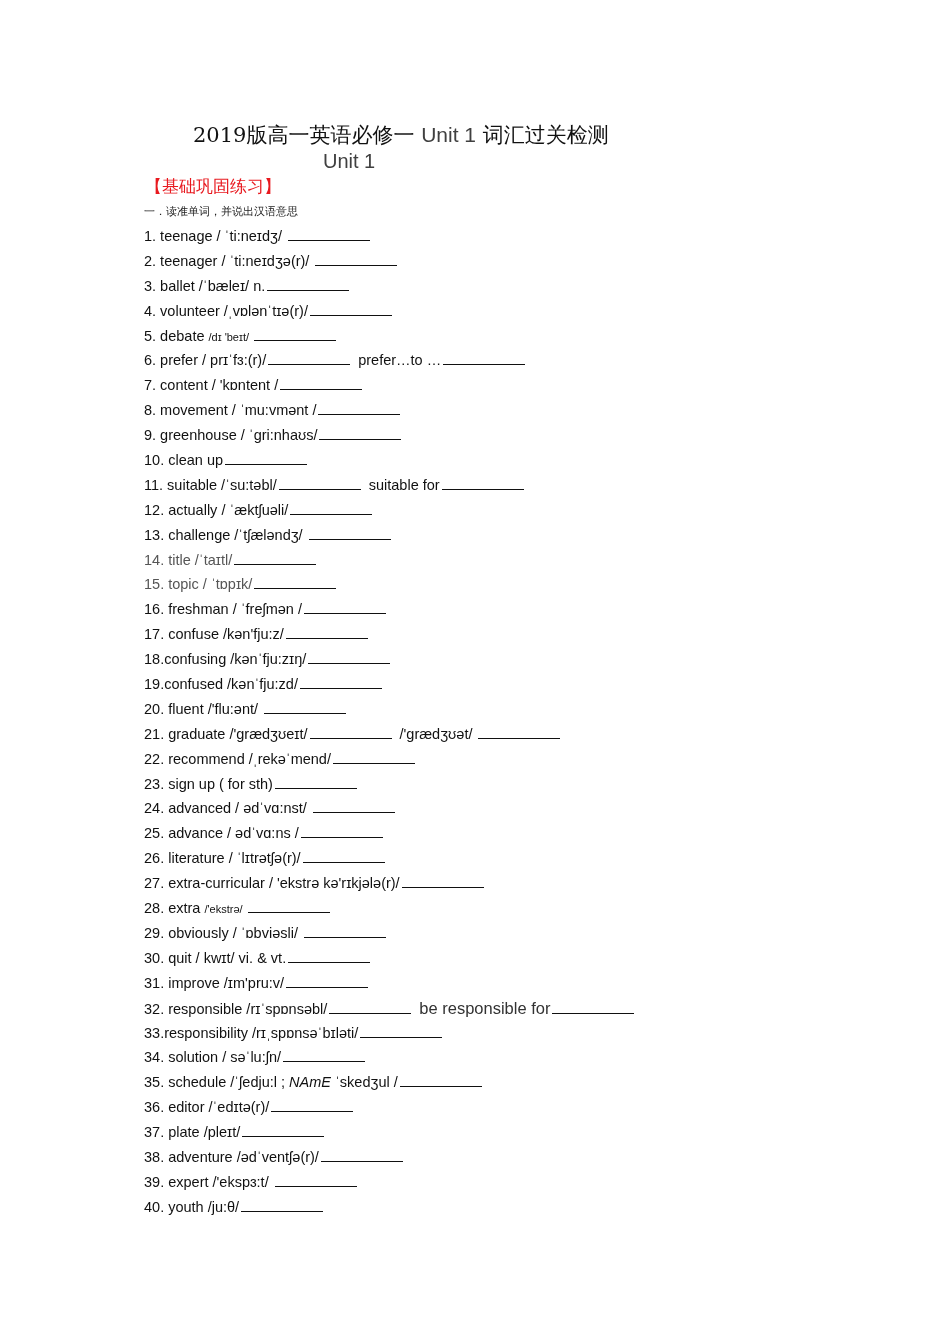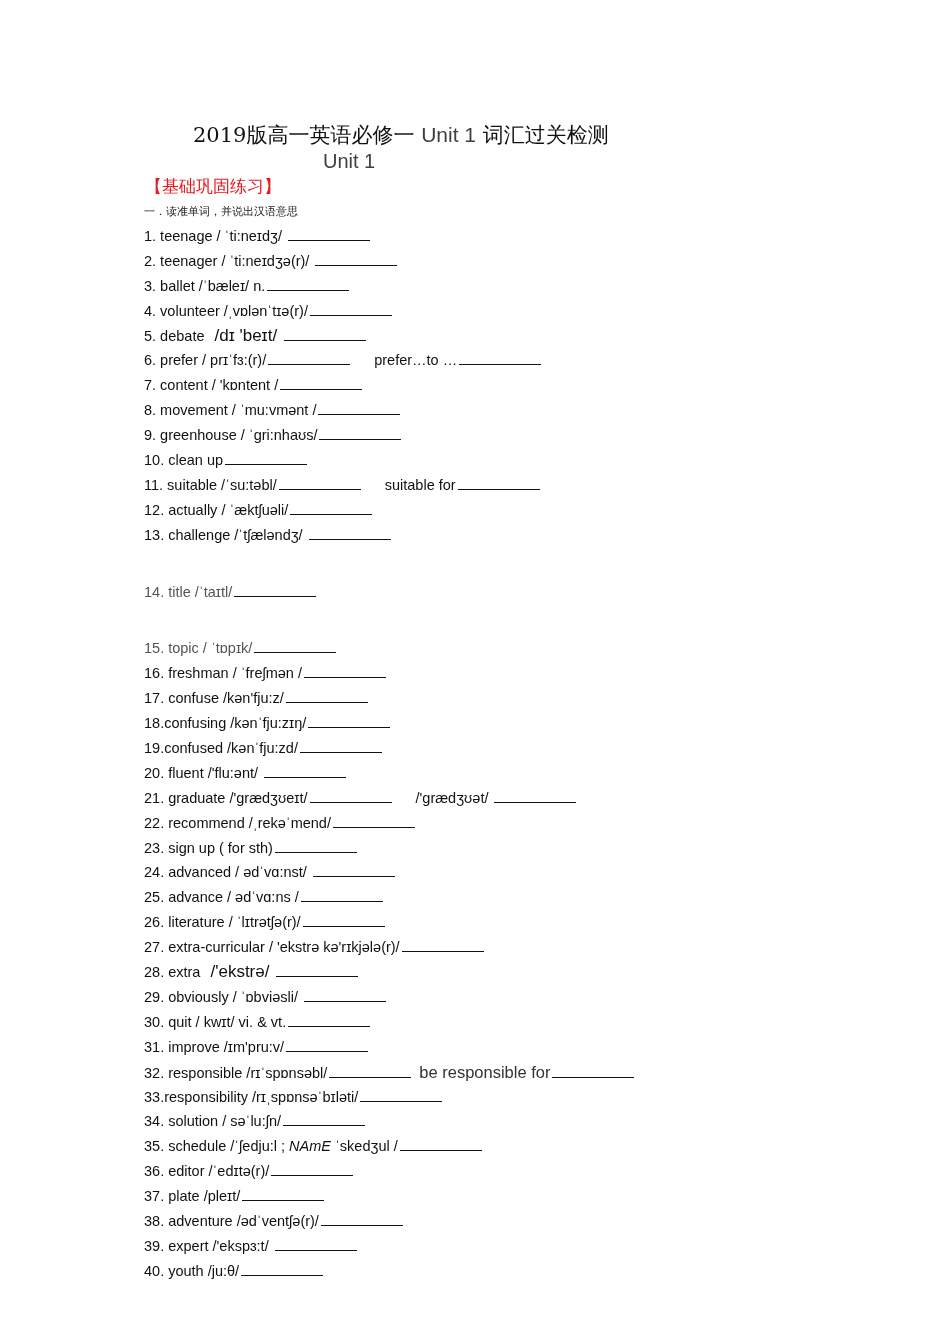--- a/index.html
+++ b/index.html
@@ -9,25 +9,25 @@
     .title { position: absolute; left: 193px; top: 121px; font-size: 21px; line-height: 28px;
       font-family: "DejaVu Serif", "Liberation Serif", serif; white-space: nowrap; color: #111; }
     .title .red, .subtitle { color: #404040; font-family: "Liberation Sans", "DejaVu Sans", sans-serif; }
     .subtitle { position: absolute; left: 323px; top: 148px; font-size: 20px; line-height: 26px; }
     .section { position: absolute; left: 145px; top: 175px; font-size: 17px; line-height: 22px;
       color: #e8191f; font-family: "DejaVu Serif", "Liberation Serif", serif; white-space: nowrap; text-align: right; }
     .instruction { position: absolute; left: 144px; top: 201px; font-size: 11px; line-height: 20px;
       font-family: Liberation Serif, serif; color: #222; white-space: nowrap; }
     .items { position: absolute; left: 144px; top: 224px; }
     .item { height: 24.9px; line-height: 24.9px; font-size: 14.5px; white-space: nowrap; color: #111; }
-    .item.grey { color: #555; margin-top: 32px; }
-    .item .big { font-size: 17px; margin-left: 6px; }
+    .item.grey { color: #555; }
+    .item .big { font-size: 11px; }
     .item .it { font-style: italic; text-align: right; }
     .blank { display: inline-block; width: 82px; border-bottom: 1px solid #111; height: 12px; vertical-align: baseline; margin-left: 2px; }
-    .extra { margin-left: 24px; }
+    .extra { margin-left: 8px; }
     .item .bigextra { font-size: 16.5px; color: #333; margin-left: 8px; }
   </style>
 </head>
 <body>
 
 <div class="page">
   <div class="title">
     <span>2019版高一英语必修一 </span><span class="red">Unit 1</span><span> 词汇过关检测</span>
   </div>
   <div class="subtitle">Unit 1</div>

